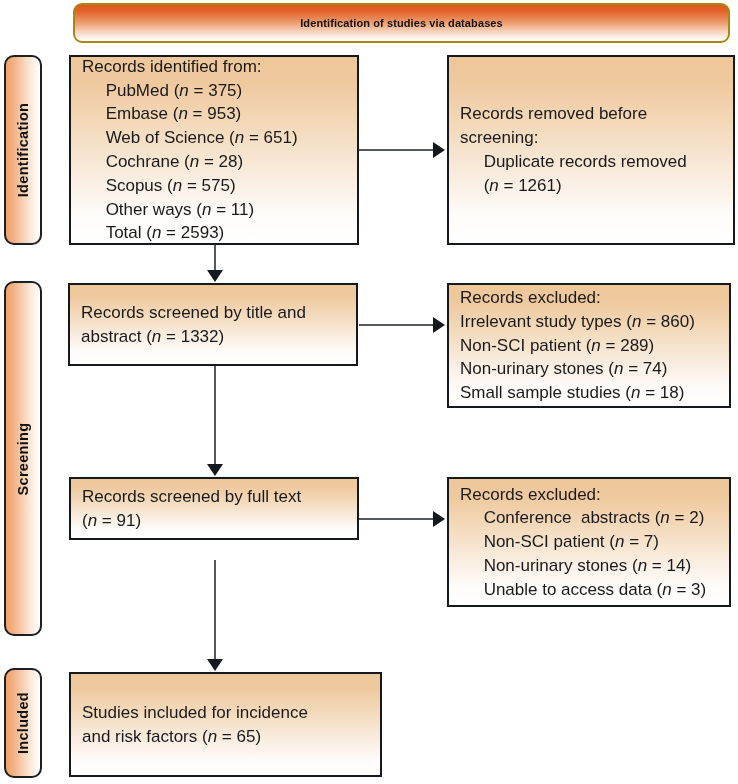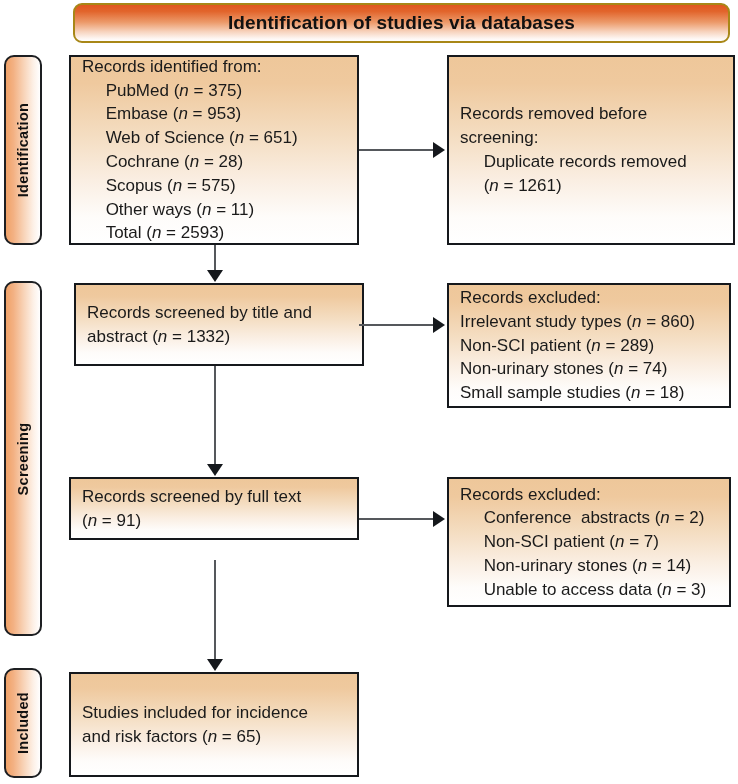--- a/index.html
+++ b/index.html
@@ -24,21 +24,21 @@
     width: 657px; height: 40px;
     border: 2px solid #a88717;
     border-radius: 9px;
     background: linear-gradient(to bottom,
         #e0571e 0%, #e2652c 18%, #ec9a6a 48%, #f7d3bd 74%, #fdf4ef 92%, #ffffff 100%);
     display: flex;
     align-items: center;
     justify-content: center;
   }
   .banner-title {
-    font-size: 19px;
+    font-size: 11px;
     font-weight: bold;
     color: #111111;
     letter-spacing: .1px;
     white-space: nowrap;
   }
 
   
   .stage {
     position: absolute;
     left: 4px;
@@ -77,23 +77,23 @@
   .box-text {
     font-size: 17px;
     line-height: 1.40;
     color: #1a1a1a;
     white-space: pre-wrap;
   }
   .box-text i { font-style: italic; }
 
   
   #box-identified   { left: 69px;  top: 55px;  width: 290px; height: 190px; }
-  #box-screened-ta  { left: 74px;  top: 283px; width: 290px; height: 83px;  }
+  #box-screened-ta  { left: 68px;  top: 283px; width: 290px; height: 83px;  }
   #box-screened-ft  { left: 69px;  top: 477px; width: 290px; height: 63px;  }
-  #box-included     { left: 69px;  top: 672px; width: 290px; height: 105px; }
+  #box-included     { left: 69px;  top: 672px; width: 313px; height: 105px; }
 
   
   #box-removed      { left: 447px; top: 55px;  width: 288px; height: 190px; }
   #box-excluded-ta  { left: 447px; top: 283px; width: 284px; height: 125px; }
   #box-excluded-ft  { left: 447px; top: 477px; width: 284px; height: 130px; }
 
   
   .conn { position: absolute; }
   .v-line {
     width: 2px;

